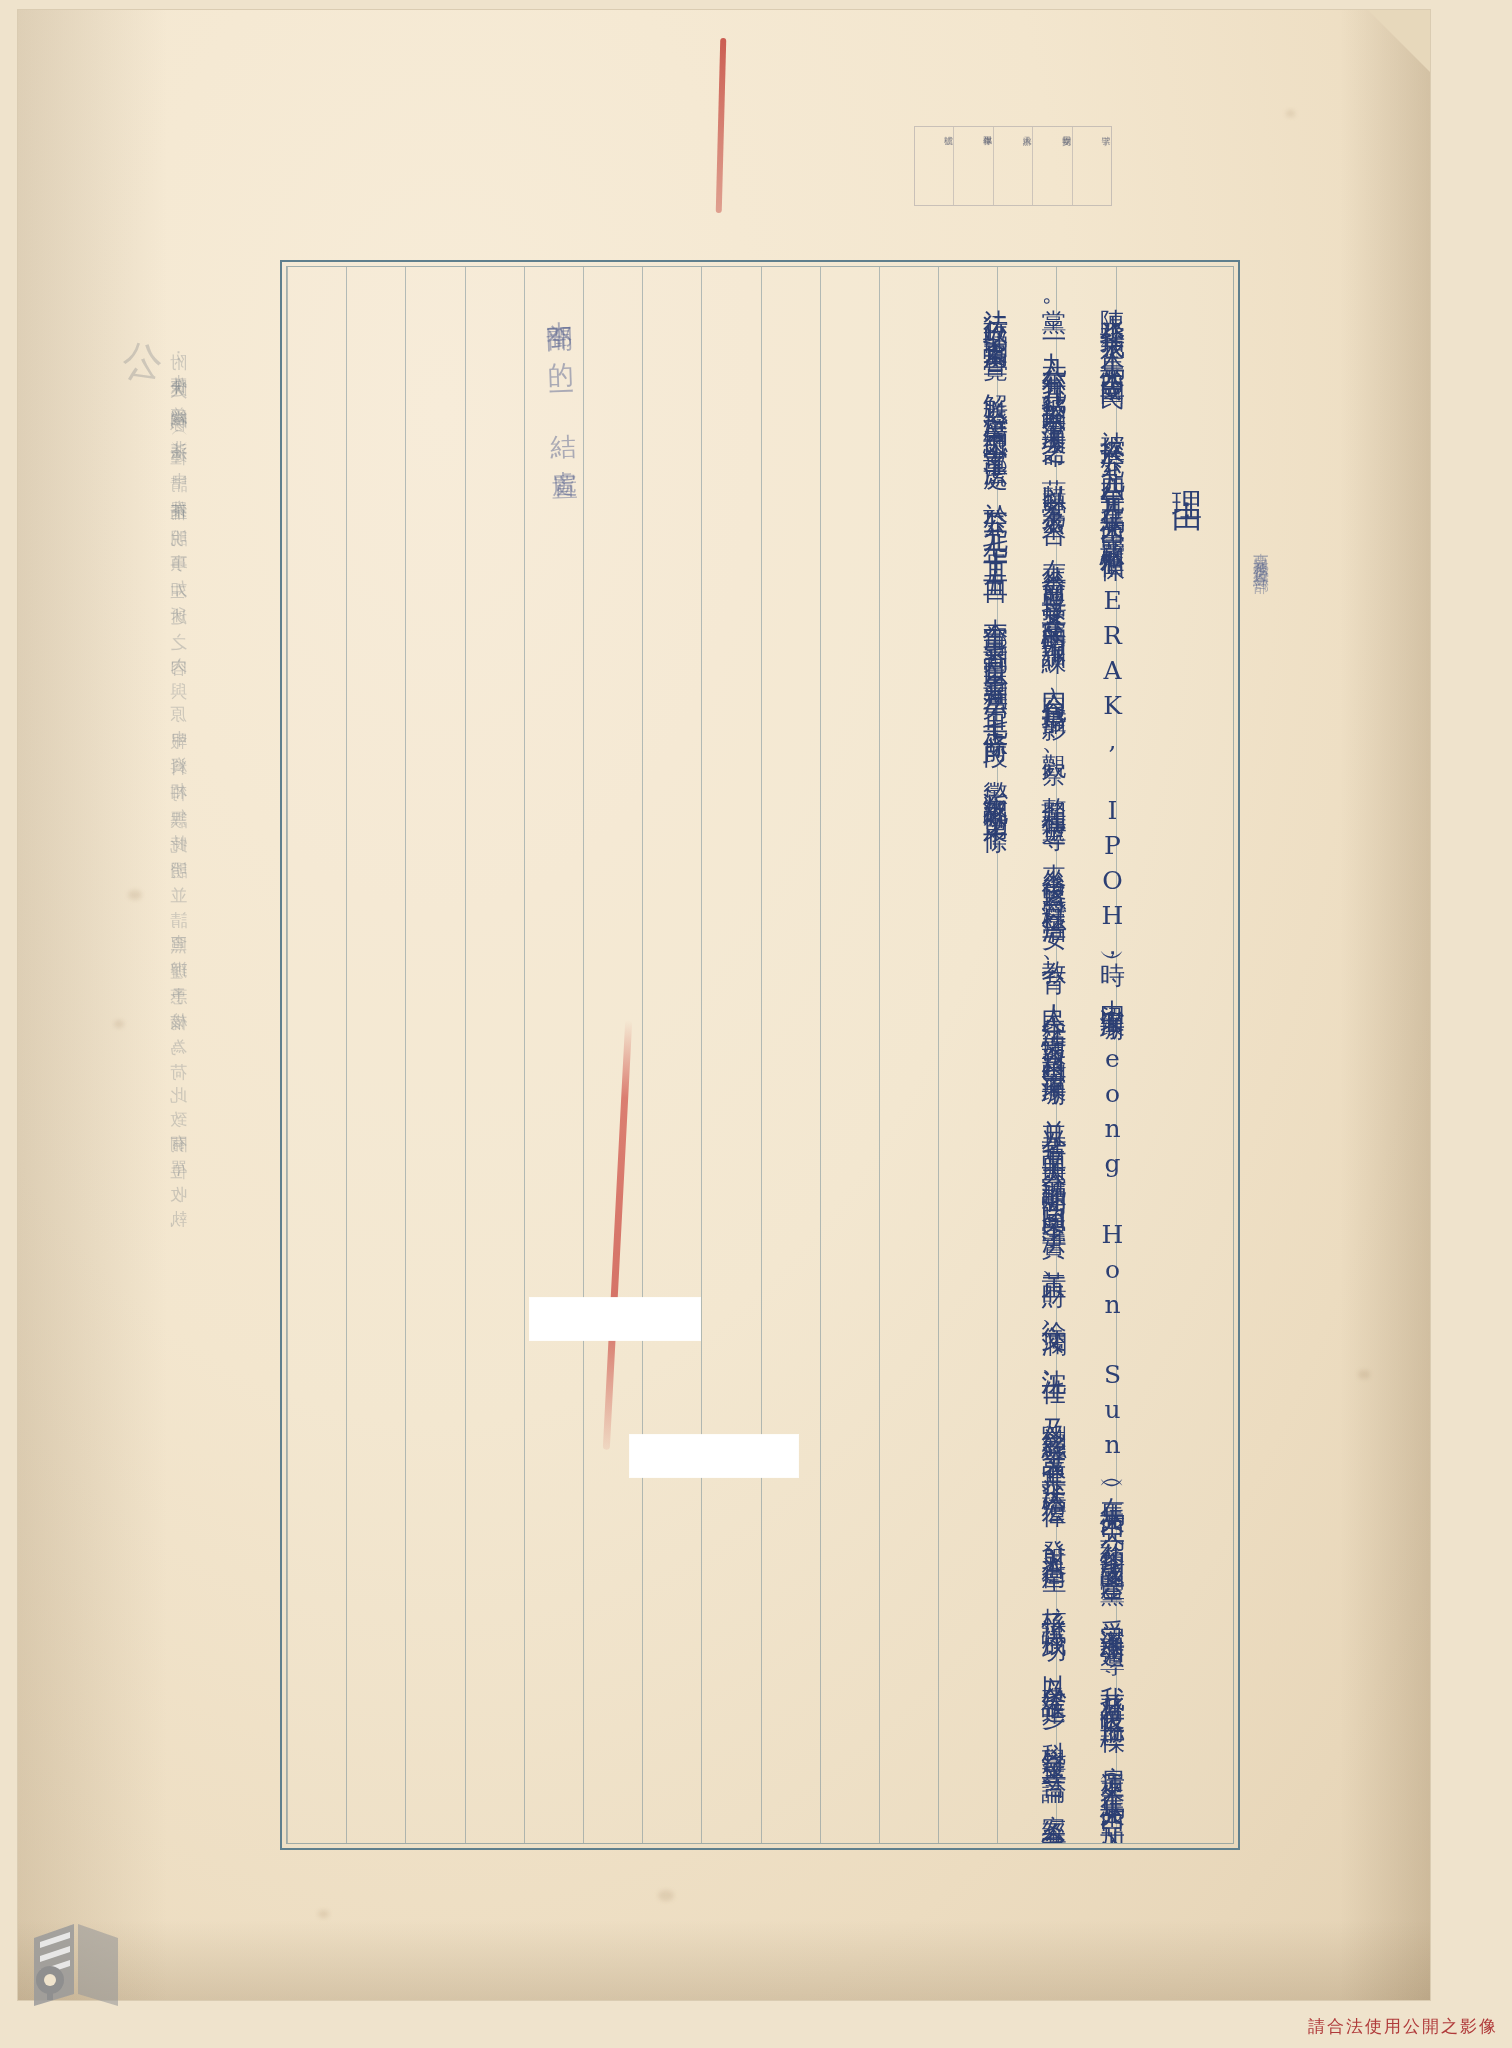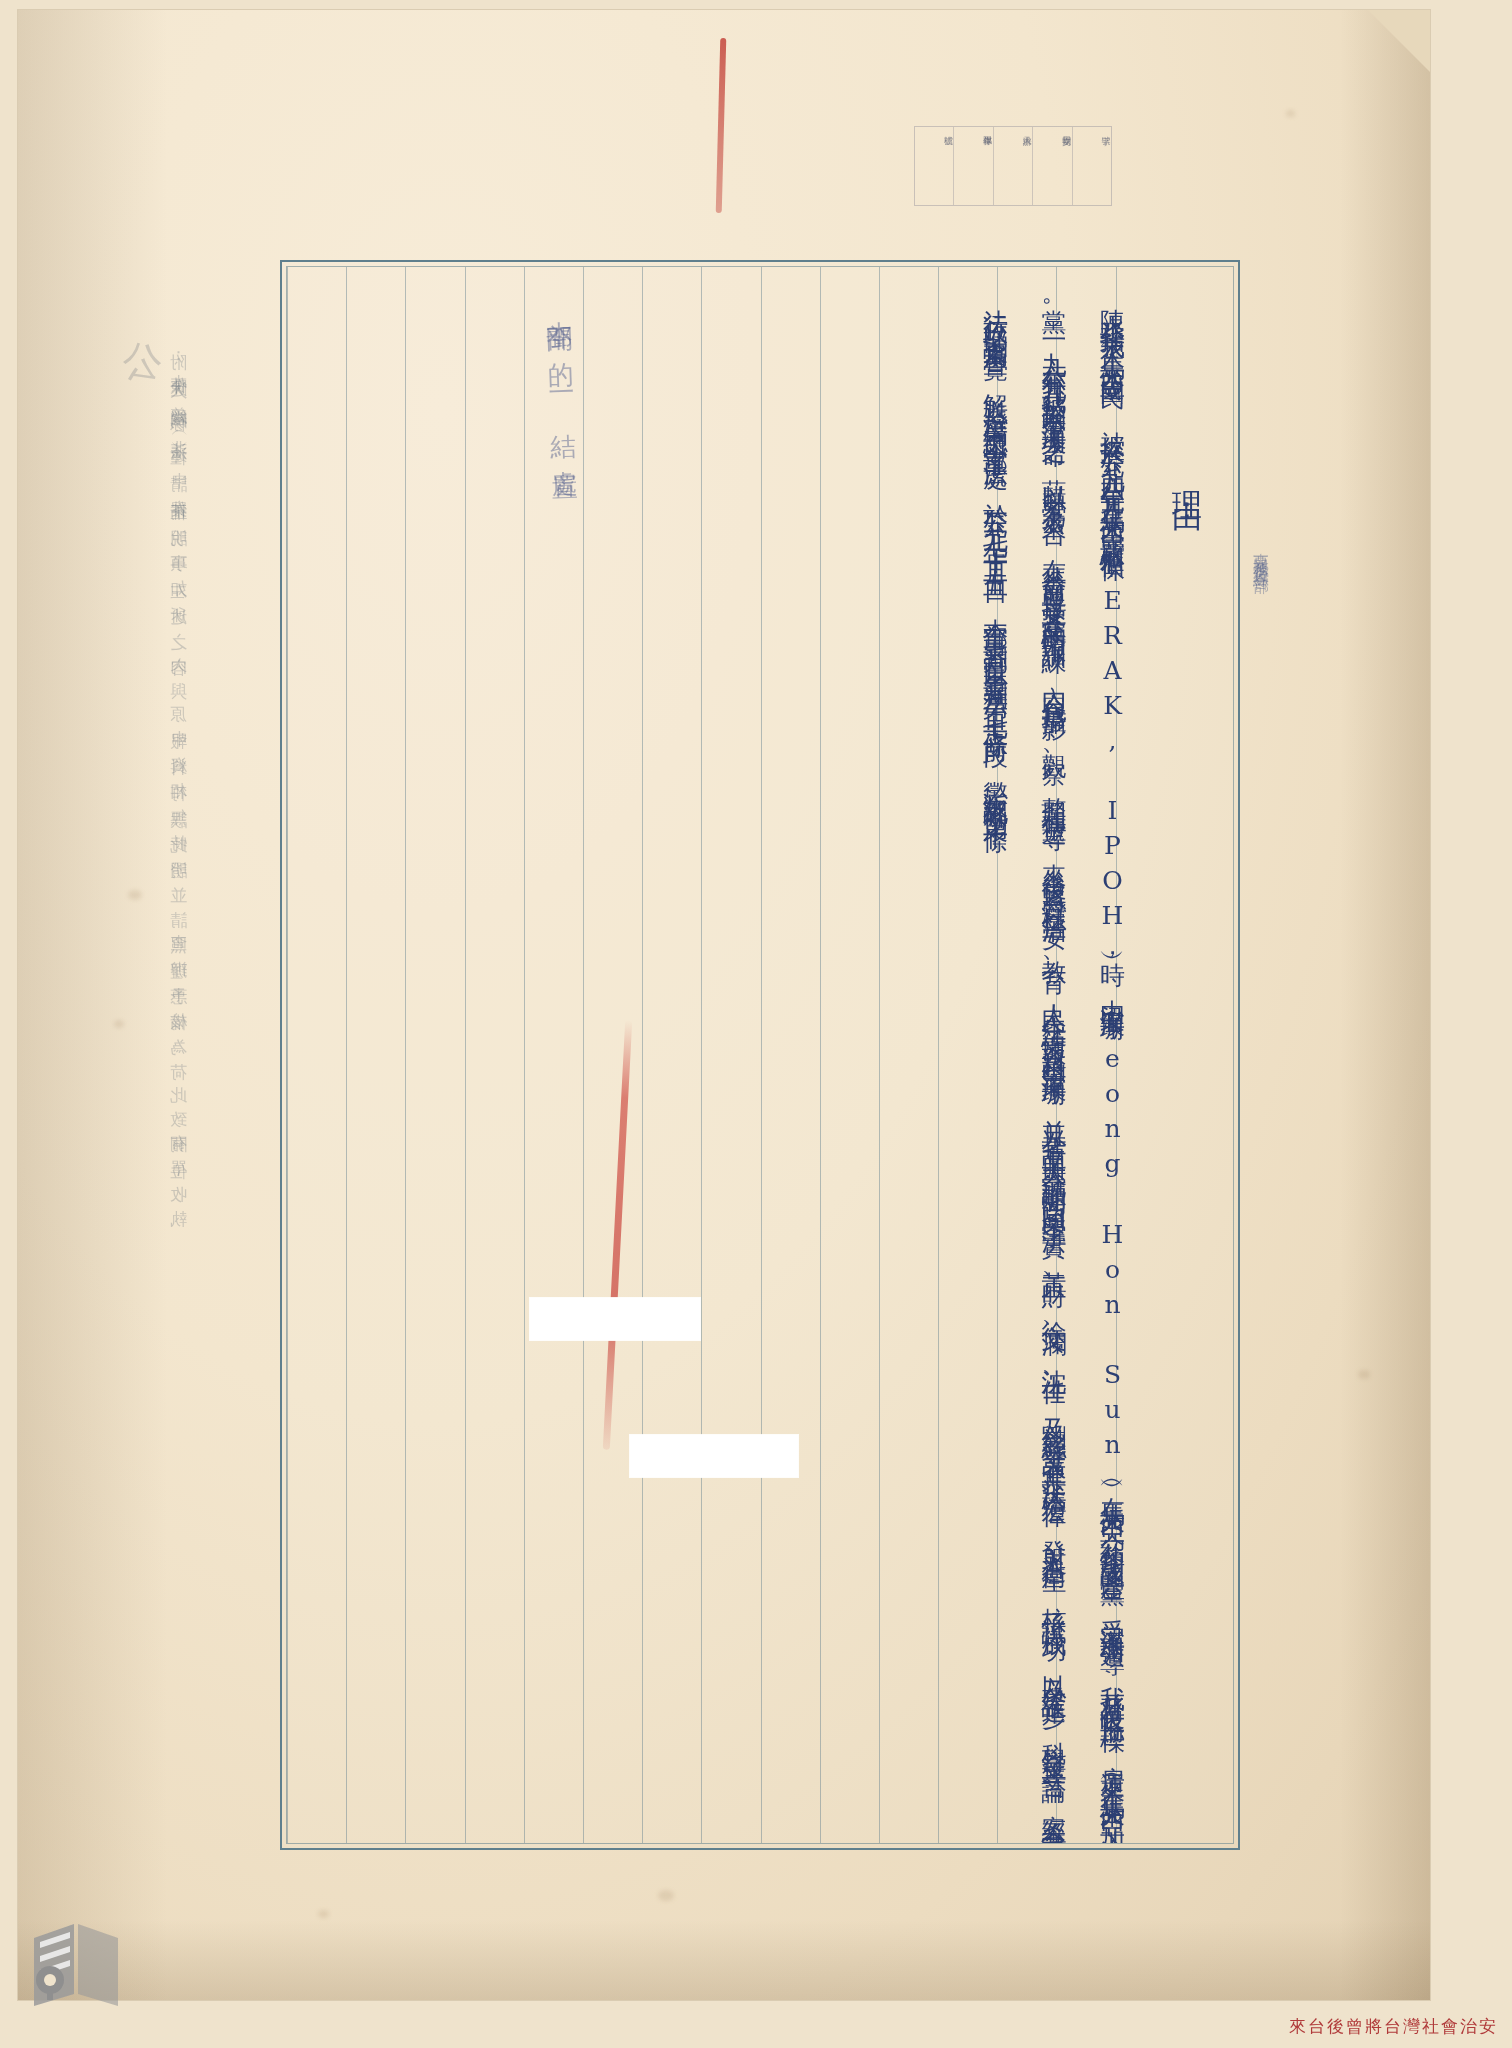--- a/index.html
+++ b/index.html
@@ -322,14 +322,14 @@
       <path d="M18 48 L48 38 L48 44 L18 54 Z" fill="#ffffff" opacity="0.75"></path>
       <path d="M18 62 L48 52 L48 58 L18 68 Z" fill="#ffffff" opacity="0.75"></path>
     </g>
     <g fill="#8f8f8f">
       <circle cx="28" cy="72" r="14"></circle>
       <rect x="25" y="72" width="6" height="20"></rect>
     </g>
     <circle cx="28" cy="72" r="6" fill="#efe3cc"></circle>
   </svg>
 
-  <div class="notice">來台後曾將台灣社會治安</div>
+  <div class="notice">請合法使用公開之影像</div>
 </div>
 
 </body></html>

